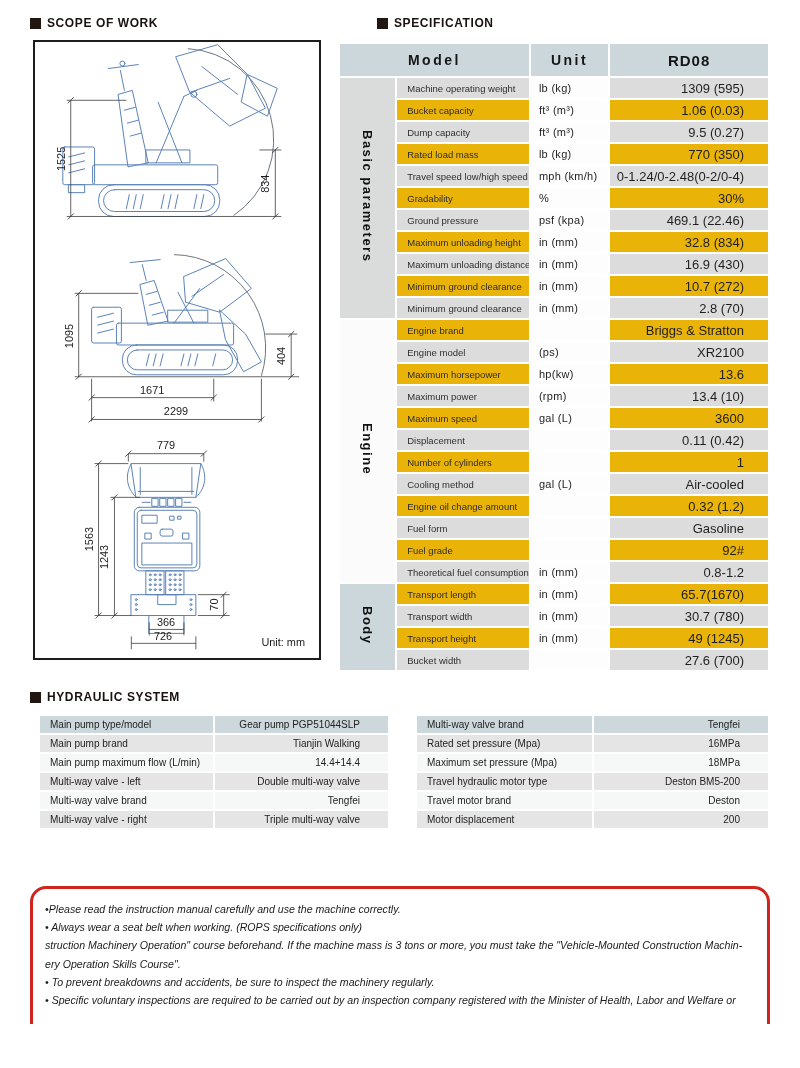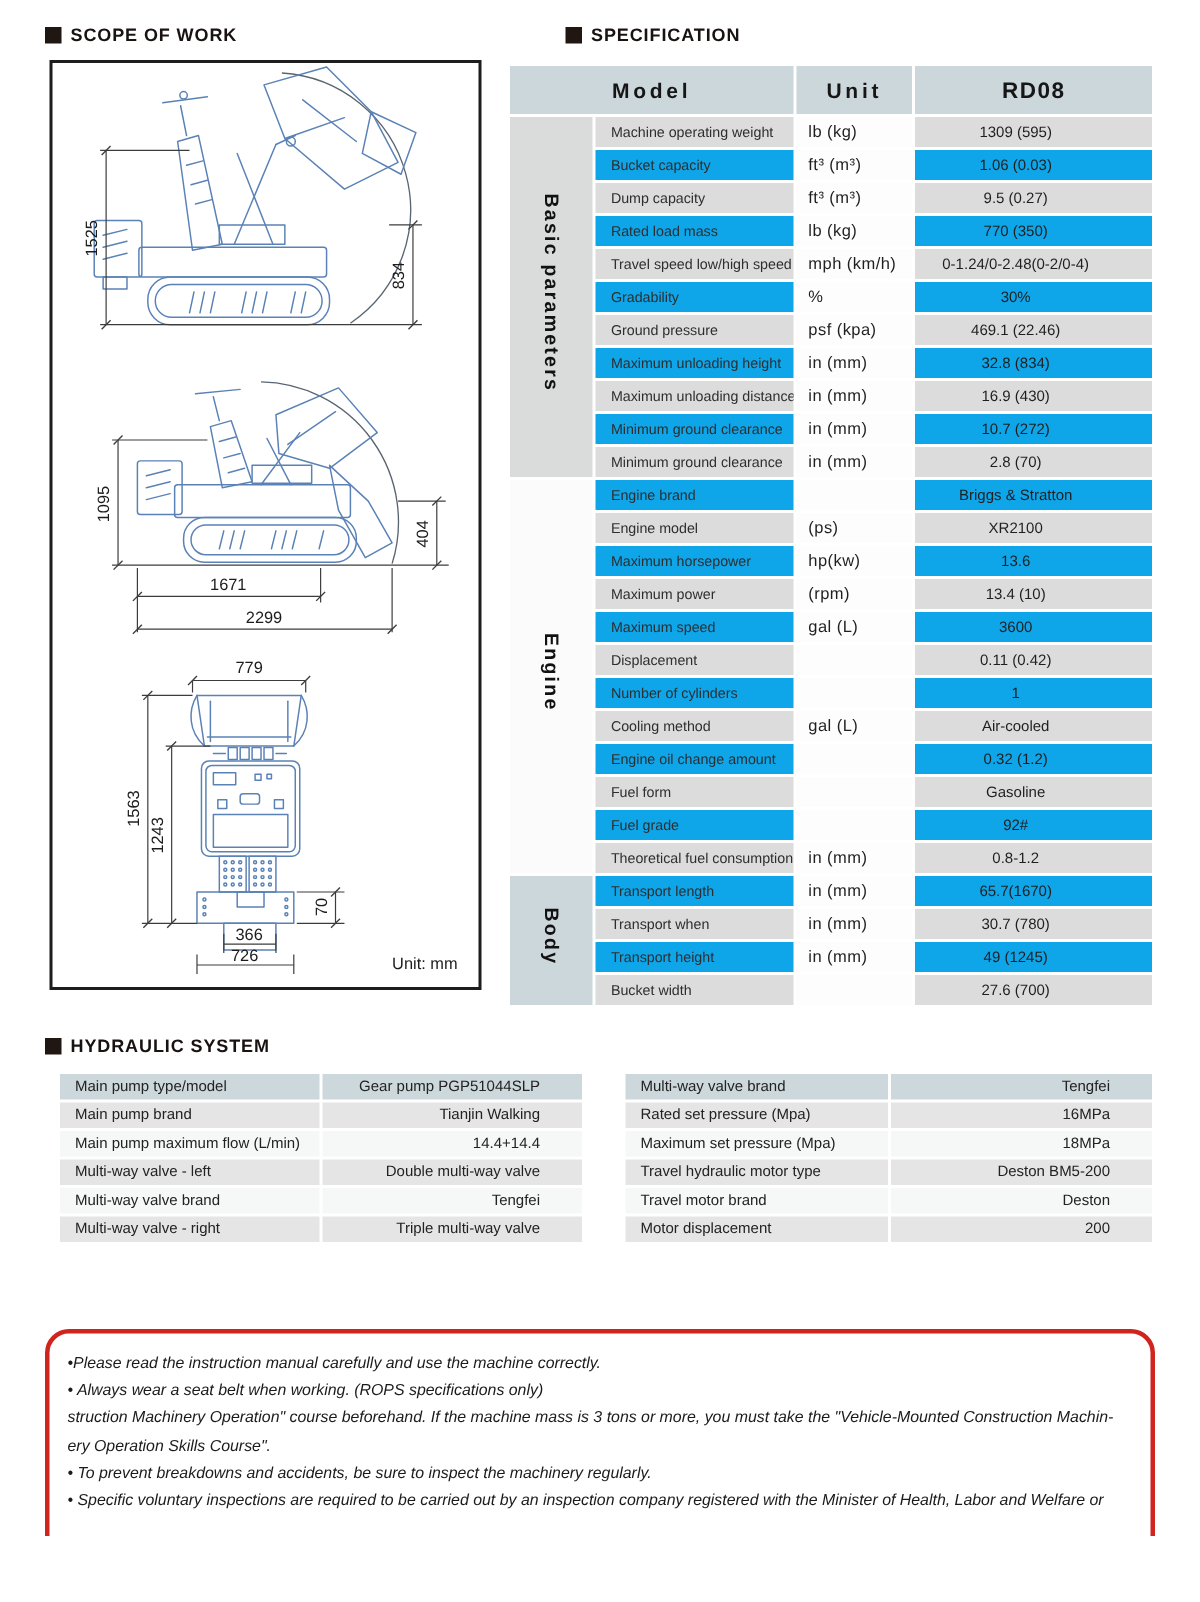--- a/index.html
+++ b/index.html
@@ -24,23 +24,23 @@
 
   
   #spec-table{position:absolute;left:338px;top:42px;border-collapse:separate;border-spacing:2px;
               table-layout:fixed;width:432px;}
   #spec-table th{background:#ccd7db;height:30px;font-weight:bold;color:#161616;}
   #spec-table th.h-model,#spec-table th.h-unit{font-size:14px;letter-spacing:2.5px;}
   #spec-table th.h-value{font-size:15px;letter-spacing:1px;}
   #spec-table td{height:20px;overflow:hidden;white-space:nowrap;}
   #spec-table td.param{font-size:9.5px;color:#2e2e2e;padding:0 0 0 10px;text-align:left;}
   #spec-table td.unit{background:#fdfdfd;font-size:11px;color:#1f1f1f;padding:0 0 0 8px;letter-spacing:.3px;}
-  #spec-table td.value{font-size:10px;color:#1f1f1f;text-align:center;padding:0 24px 0 0;}
+  #spec-table td.value{font-size:13px;color:#1f1f1f;text-align:right;padding:0 24px 0 0;}
   #spec-table td.dark{background:#dcdcdc;}
-  #spec-table td.light{background:#0ea5e9;}
+  #spec-table td.light{background:#eab308;}
   #spec-table td.unit.dark,#spec-table td.unit.light{background:#fdfdfd;}
   #spec-table td.gcell{vertical-align:middle;text-align:center;}
   #spec-table td.gcell span{writing-mode:vertical-rl;display:inline-block;
         font-weight:bold;font-size:13px;letter-spacing:1.5px;color:#111;}
   #spec-table td.g0{background:#dadbdb;}
   #spec-table td.g1{background:#fbfbfb;}
   #spec-table td.g2{background:#ccd7db;}
 
   
   .hyd-table{position:absolute;border-collapse:separate;border-spacing:2px;table-layout:fixed;}
@@ -409,21 +409,21 @@
           <td class="unit dark">in (mm)</td>
           <td class="value dark">0.8-1.2</td>
         </tr>
         <tr>
           <td rowspan="4" class="gcell g2"><span>Body</span></td>
           <td class="param light">Transport length</td>
           <td class="unit light">in (mm)</td>
           <td class="value light">65.7(1670)</td>
         </tr>
         <tr>
-          <td class="param dark">Transport when</td>
+          <td class="param dark">Transport width</td>
           <td class="unit dark">in (mm)</td>
           <td class="value dark">30.7 (780)</td>
         </tr>
         <tr>
           <td class="param light">Transport height</td>
           <td class="unit light">in (mm)</td>
           <td class="value light">49 (1245)</td>
         </tr>
         <tr>
           <td class="param dark">Bucket width</td>

